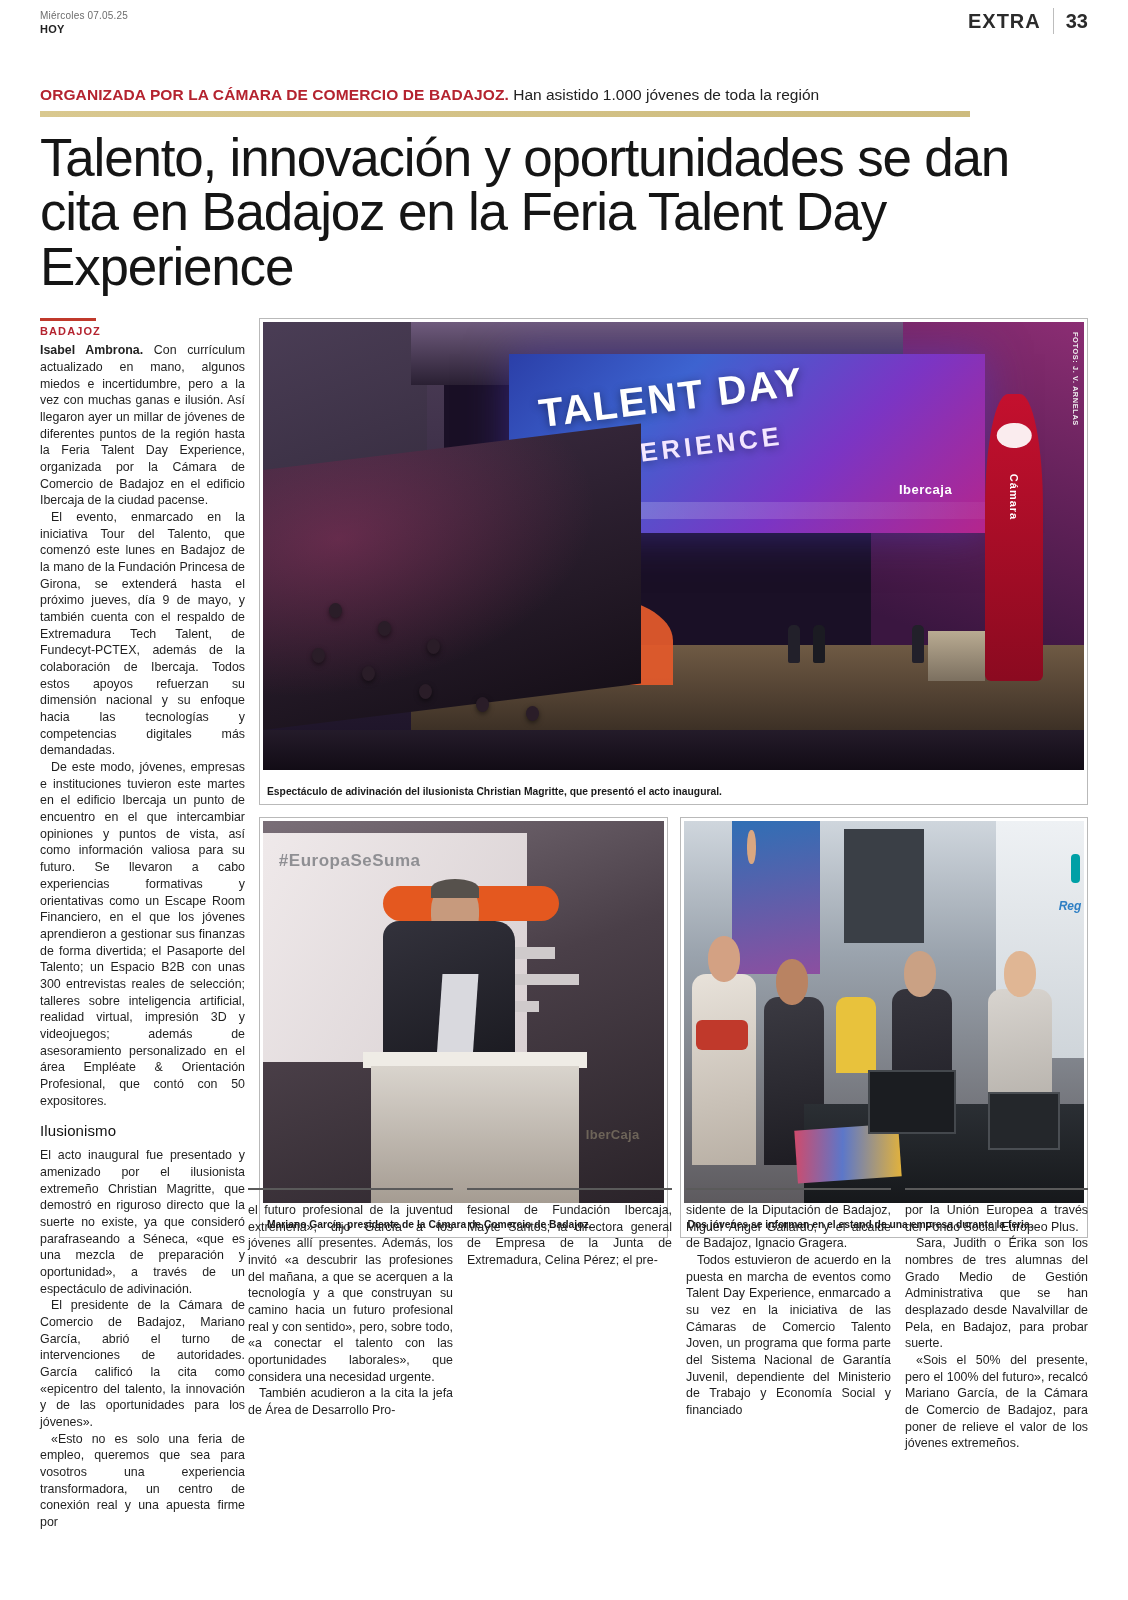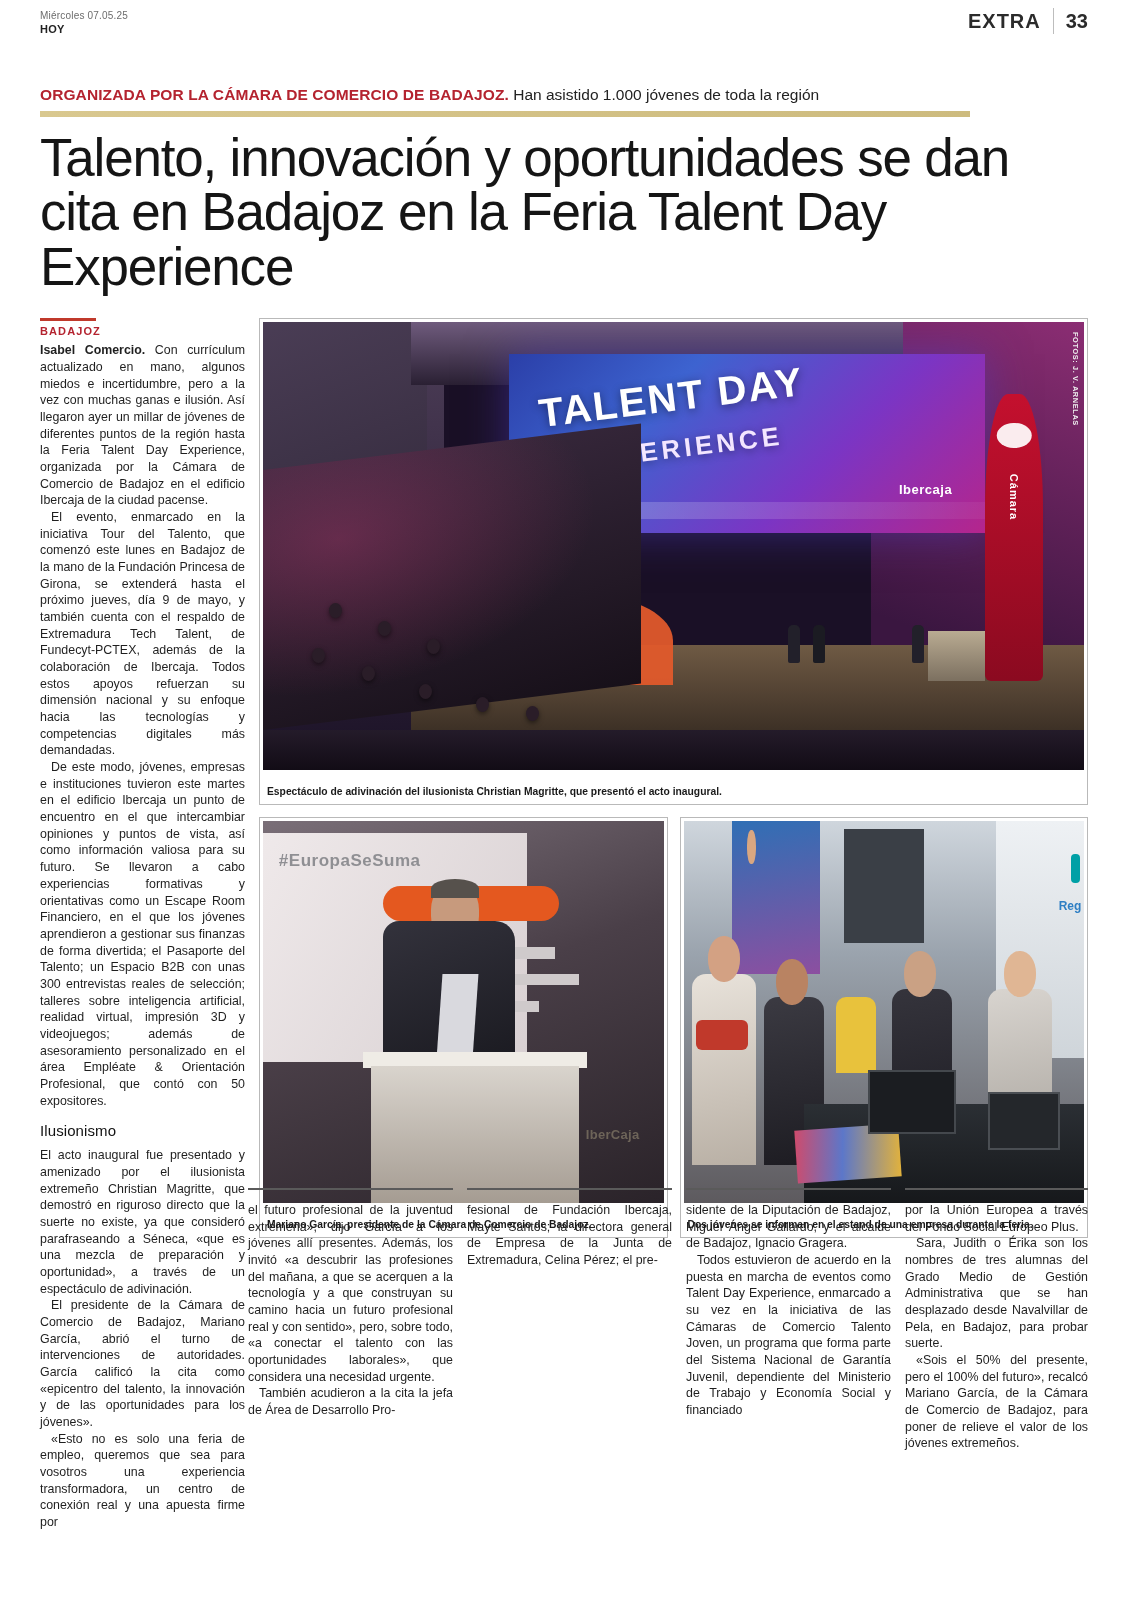--- a/index.html
+++ b/index.html
@@ -180,21 +180,21 @@
   .ph2 .torso { position:absolute; left:30%; bottom:30%; width:33%; height:44%;
     background:linear-gradient(160deg,#33323c,#17171d); border-radius:16px 20px 0 0; }
   .ph2 .shirt { position:absolute; left:44%; bottom:34%; width:9%; height:26%;
     background:#d9d9de; transform:skewX(-4deg); }
   .ph2 .headp { position:absolute; left:42%; bottom:69%; width:12%; height:15%;
     background:#c79a7d; border-radius:48% 48% 42% 42%; }
   .ph2 .hair { position:absolute; left:42%; bottom:80%; width:12%; height:5%;
     background:#56514c; border-radius:50% 50% 0 0; }
 
   
-  .ph3 { height:382px; background:#ec4899; }
+  .ph3 { height:382px; background:#ec4899;font-style:italic; }
   .ph3 .bg { position:absolute; inset:0;
     background:linear-gradient(180deg,#cfd6dd 0%,#9aa3ad 35%,#5d5a5e 100%); }
   .ph3 .poster { position:absolute; left:12%; top:0; width:22%; height:40%;
     background:linear-gradient(170deg,#2f6fb5,#8c4fa0); }
   .ph3 .poster-face { position:absolute; left:18%; top:6%; width:10%; height:22%;
     background:#d9a781; border-radius:46%; }
   .ph3 .board { position:absolute; left:40%; top:2%; width:20%; height:30%;
     background:#3a3f46; }
   .ph3 .panel-r { position:absolute; right:0; top:0; width:22%; height:62%;
     background:linear-gradient(180deg,#eef1f4,#cfd5da); }
@@ -270,21 +270,21 @@
     <span class="l">Talento, innovación y oportunidades se dan</span>
     <span class="l">cita en Badajoz en la Feria Talent Day Experience</span>
   </h1>
 
   <div class="content">
     <div class="top-area">
 
       <div class="col-text">
         <div class="section-tag-rule"></div>
         <div class="section-tag">BADAJOZ</div>
-        <p class="body"><b>Isabel Comercio.</b><span> Con currículum actualizado en mano, algunos miedos e incertidumbre, pero a la vez con muchas ganas e ilusión. Así llegaron ayer un millar de jóvenes de diferentes puntos de la región hasta la Feria Talent Day Experience, organizada por la Cámara de Comercio de Badajoz en el edificio Ibercaja de la ciudad pacense.</span></p>
+        <p class="body"><b>Isabel Ambrona.</b><span> Con currículum actualizado en mano, algunos miedos e incertidumbre, pero a la vez con muchas ganas e ilusión. Así llegaron ayer un millar de jóvenes de diferentes puntos de la región hasta la Feria Talent Day Experience, organizada por la Cámara de Comercio de Badajoz en el edificio Ibercaja de la ciudad pacense.</span></p>
         <p class="body">El evento, enmarcado en la iniciativa Tour del Talento, que comenzó este lunes en Badajoz de la mano de la Fundación Princesa de Girona, se extenderá hasta el próximo jueves, día 9 de mayo, y también cuenta con el respaldo de Extremadura Tech Talent, de Fundecyt-PCTEX, además de la colaboración de Ibercaja. Todos estos apoyos refuerzan su dimensión nacional y su enfoque hacia las tecnologías y competencias digitales más demandadas.</p>
         <p class="body">De este modo, jóvenes, empresas e instituciones tuvieron este martes en el edificio Ibercaja un punto de encuentro en el que intercambiar opiniones y puntos de vista, así como información valiosa para su futuro. Se llevaron a cabo experiencias formativas y orientativas como un Escape Room Financiero, en el que los jóvenes aprendieron a gestionar sus finanzas de forma divertida; el Pasaporte del Talento; un Espacio B2B con unas 300 entrevistas reales de selección; talleres sobre inteligencia artificial, realidad virtual, impresión 3D y videojuegos; además de asesoramiento personalizado en el área Empléate &amp; Orientación Profesional, que contó con 50 expositores.</p>
         <h2 class="subhead">Ilusionismo</h2>
         <p class="body">El acto inaugural fue presentado y amenizado por el ilusionista extremeño Christian Magritte, que demostró en riguroso directo que la suerte no existe, ya que consideró parafraseando a Séneca, «que es una mezcla de preparación y oportunidad», a través de un espectáculo de adivinación.</p>
         <p class="body">El presidente de la Cámara de Comercio de Badajoz, Mariano García, abrió el turno de intervenciones de autoridades. García calificó la cita como «epicentro del talento, la innovación y de las oportunidades para los jóvenes».</p>
         <p class="body">«Esto no es solo una feria de empleo, queremos que sea para vosotros una experiencia transformadora, un centro de conexión real y una apuesta firme por</p>
       </div>
 
       <div class="photos">
 

